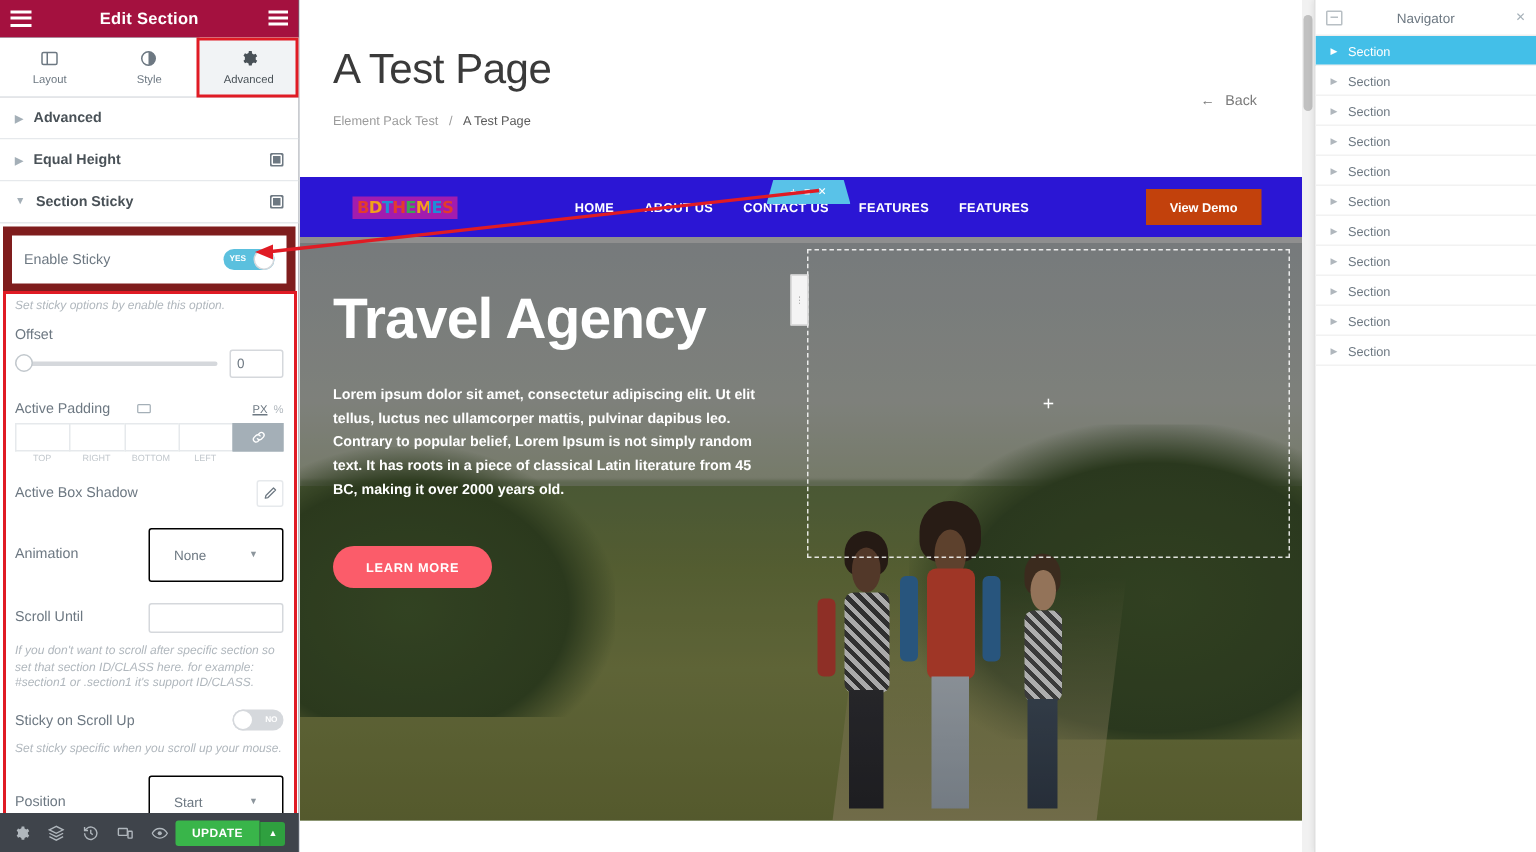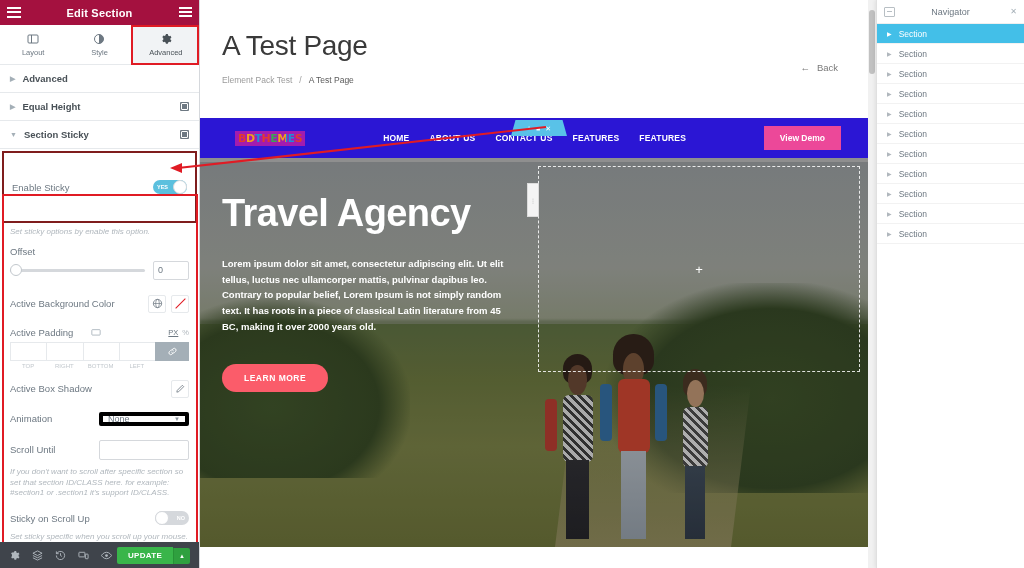--- a/index.html
+++ b/index.html
@@ -93,21 +93,21 @@
   .switch.off { background: #d5d8dc; justify-content:flex-end;}
   .switch .txt { font-size: 5.5px; color:#fff; font-weight:bold; padding:0 4px;}
   .switch .knob {
     width: 14px; height: 14px; border-radius: 50%; background: #fff;
     border: 1px solid #d5d8dc; position:absolute;
   }
   .switch.on .knob { right: 0; }
   .switch.off .knob { left: 0; }
 
   .enable-box {
-    border: 2px solid #7f1d1d; margin: 2px 2px 0 2px; padding: 20px 8px;
+    border: 6px solid #7f1d1d; margin: 2px 2px 0 2px; padding: 2px 8px;
   }
 
   
   .slider-row { display:flex; align-items:center; gap: 8px; padding: 4px 0 8px;}
   .slider { flex: 1; height: 3px; background: #d5d8dc; border-radius: 2px; position: relative;}
   .slider .handle {
     position:absolute; left: 0; top: -4.5px; width: 12px; height: 12px;
     border-radius: 50%; background: #fff; border: 1px solid #c2c8cd; cursor: grab;
   }
   .num-input {
@@ -135,22 +135,22 @@
     display:flex;align-items:center;justify-content:center; border: 1px solid #a4afb7;
     cursor:pointer;
   }
   .pad-labels { display: flex; margin-bottom: 4px; }
   .pad-labels span {
     flex: 1; text-align: center; font-size: 6px; color: #c2c8cd; padding-top: 2px;
   }
   .pad-labels .sp { width: 34px; flex: 0 0 34px; }
 
   .select {
-    width: 90px; height: 14px; border: 4px solid #000000; border-radius: 2px;
-    display:flex;align-items:center;justify-content:space-between; padding: 0 5px;
+    width: 90px; height: 36px; border: 1px solid #000000; border-radius: 2px;
+    display:flex;align-items:center;justify-content:space-between; padding: 0 16px;
     font-size: 9px; color: #6d7882; background:#fff; cursor:pointer;
   }
   .select .car { font-size: 6px; color: #8c959c; }
   .text-input {
     width: 90px; height: 20px; border: 1px solid #d5d8dc; border-radius: 2px;
     background:#fff;
   }
 
   .section-hl {
     position: absolute; left: 2px; top: 129px; width: 196px; height: 413px;
@@ -204,21 +204,21 @@
   .logo {
     background:#a21caf; padding: 2px 3px; font-size: 11px; font-weight: bold;
     letter-spacing: -.5px; line-height: 1; font-family: "DejaVu Sans", sans-serif;
   }
   .nav-links {
     display:flex; gap: 20px; margin-left: 78px; font-size: 8.5px;
     font-weight: bold; color:#fff; letter-spacing:.2px;
   }
   .nav-links span { cursor: pointer; }
   .demo-btn {
-    margin-left: auto; background:#ec4899; color:#fff; font-size: 8.5px;
+    margin-left: auto; background:#c2410c; color:#fff; font-size: 8.5px;
     font-weight: bold; padding: 7px 16px; cursor:pointer;
   }
   .nav-underline { height: 4px; background: #8f8f8f; }
 
   .hero {
     position: relative; height: 385px; overflow: hidden;
     background: linear-gradient(#9aa0a4 0%, #8f969a 30%, #7d8b6d 48%, #657a4a 62%, #55692f 78%, #4b5f28 100%);
   }
   .hero .sky {
     position:absolute; left:0; top:0; width:100%; height: 46%;
@@ -412,37 +412,20 @@
         <div class="ctrl-desc" style="padding-top:4px">Set sticky options by enable this option.</div>
 
         <div class="ctrl-label" style="padding-top:3px">Offset</div>
         <div class="slider-row">
           <div class="slider">
             <div class="handle"></div>
           </div>
           <div class="num-input">0</div>
         </div>
 
-        <div class="ctrl-row">
-          <span class="ctrl-label">Active Background Color</span>
-          <span class="color-btns">
-            <span class="cbtn">
-              <svg viewBox="0 0 24 24" width="11" height="11">
-                  <circle cx="12" cy="12" r="9" fill="none" stroke="#6d7882" stroke-width="1.8"></circle>
-                  <ellipse cx="12" cy="12" rx="4" ry="9" fill="none" stroke="#6d7882" stroke-width="1.5"></ellipse>
-                  <line x1="3" y1="12" x2="21" y2="12" stroke="#6d7882" stroke-width="1.5"></line>
-                </svg>
-            </span>
-            <span class="cbtn">
-              <svg viewBox="0 0 24 24" width="13" height="13">
-                  <line x1="3" y1="21" x2="21" y2="3" stroke="#e01b24" stroke-width="2"></line>
-                </svg>
-            </span>
-          </span>
-        </div>
 
         <div class="ctrl-row" style="padding-bottom:2px">
           <span style="display:flex;align-items:flex-end;gap:18px">
             <span class="ctrl-label">Active Padding</span>
             <svg viewBox="0 0 24 24" width="10" height="10">
                 <rect x="2" y="4" width="20" height="13" rx="1.5" fill="none" stroke="#a4afb7" stroke-width="2"></rect>
               </svg>
           </span>
           <span class="units">
             <span class="u active">PX</span>

